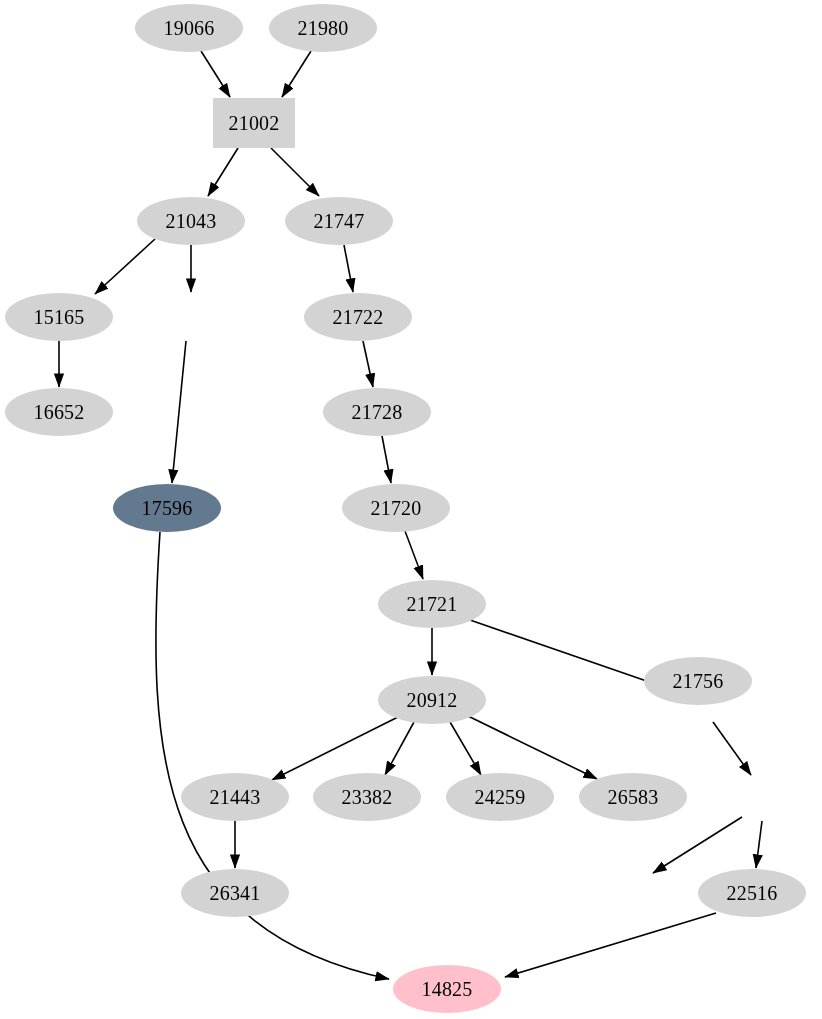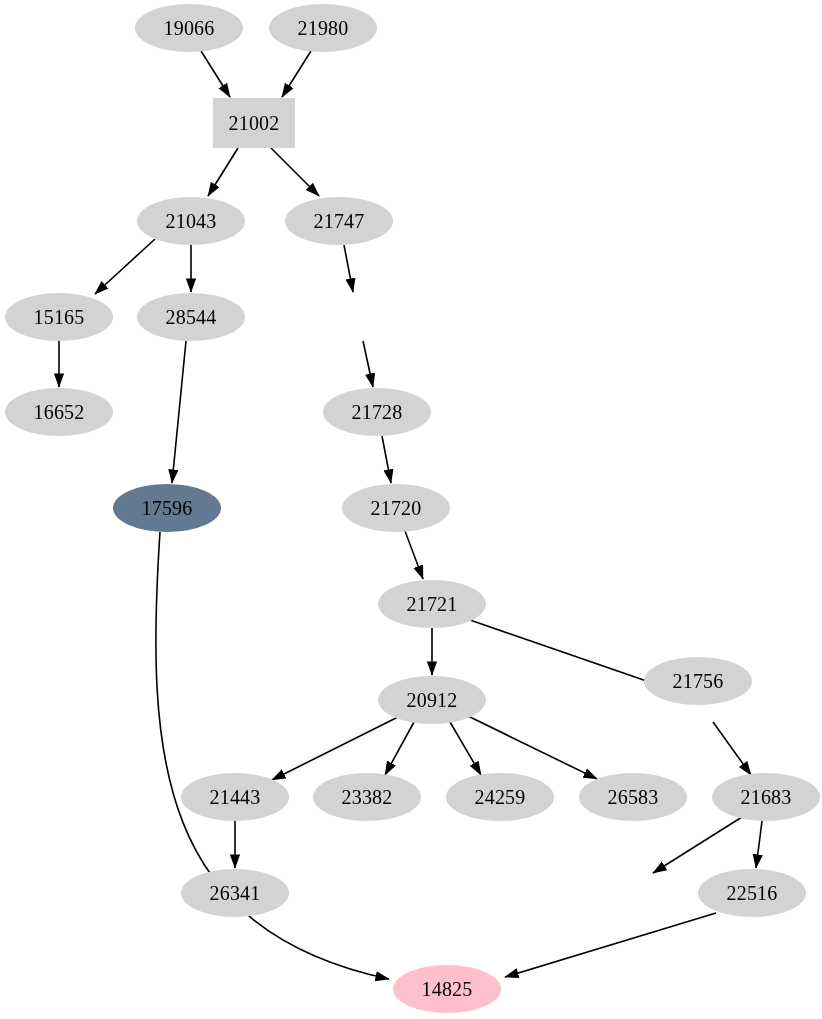--- a/index.html
+++ b/index.html
@@ -109,22 +109,22 @@
       </div>
       <div class="node ellipse" style="left: 137px; top: 197px; width: 108px; height: 48px; background: rgb(211, 211, 211);">
         <span class="node-label">21043</span>
       </div>
       <div class="node ellipse" style="left: 285px; top: 197px; width: 108px; height: 48px; background: rgb(211, 211, 211);">
         <span class="node-label">21747</span>
       </div>
       <div class="node ellipse" style="left: 5px; top: 293px; width: 108px; height: 48px; background: rgb(211, 211, 211);">
         <span class="node-label">15165</span>
       </div>
-      <div class="node ellipse" style="left: 137px; top: 293px; width: 108px; height: 48px; background: rgb(211, 211, 211);">
-        <span class="node-label">28544</span>
+      <div class="node ellipse" style="left: 304px; top: 293px; width: 108px; height: 48px; background: rgb(211, 211, 211);">
+        <span class="node-label">21722</span>
       </div>
       <div class="node ellipse" style="left: 5px; top: 388px; width: 108px; height: 48px; background: rgb(211, 211, 211);">
         <span class="node-label">16652</span>
       </div>
       <div class="node ellipse" style="left: 323px; top: 388px; width: 108px; height: 48px; background: rgb(211, 211, 211);">
         <span class="node-label">21728</span>
       </div>
       <div class="node ellipse" style="left: 113px; top: 484px; width: 108px; height: 48px; background: rgb(99, 121, 143);">
         <span class="node-label">17596</span>
       </div>
@@ -145,23 +145,20 @@
       </div>
       <div class="node ellipse" style="left: 313px; top: 773px; width: 108px; height: 48px; background: rgb(211, 211, 211);">
         <span class="node-label">23382</span>
       </div>
       <div class="node ellipse" style="left: 446px; top: 773px; width: 108px; height: 48px; background: rgb(211, 211, 211);">
         <span class="node-label">24259</span>
       </div>
       <div class="node ellipse" style="left: 579px; top: 773px; width: 108px; height: 48px; background: rgb(211, 211, 211);">
         <span class="node-label">26583</span>
       </div>
-      <div class="node ellipse" style="left: 712px; top: 773px; width: 108px; height: 48px; background: rgb(211, 211, 211);">
-        <span class="node-label">21683</span>
-      </div>
       <div class="node ellipse" style="left: 181px; top: 869px; width: 108px; height: 48px; background: rgb(211, 211, 211);">
         <span class="node-label">26341</span>
       </div>
       <div class="node ellipse" style="left: 698px; top: 869px; width: 108px; height: 48px; background: rgb(211, 211, 211);">
         <span class="node-label">22516</span>
       </div>
       <div class="node ellipse" style="left: 393px; top: 965px; width: 108px; height: 48px; background: rgb(255, 192, 203);">
         <span class="node-label">14825</span>
       </div>
     </div>

